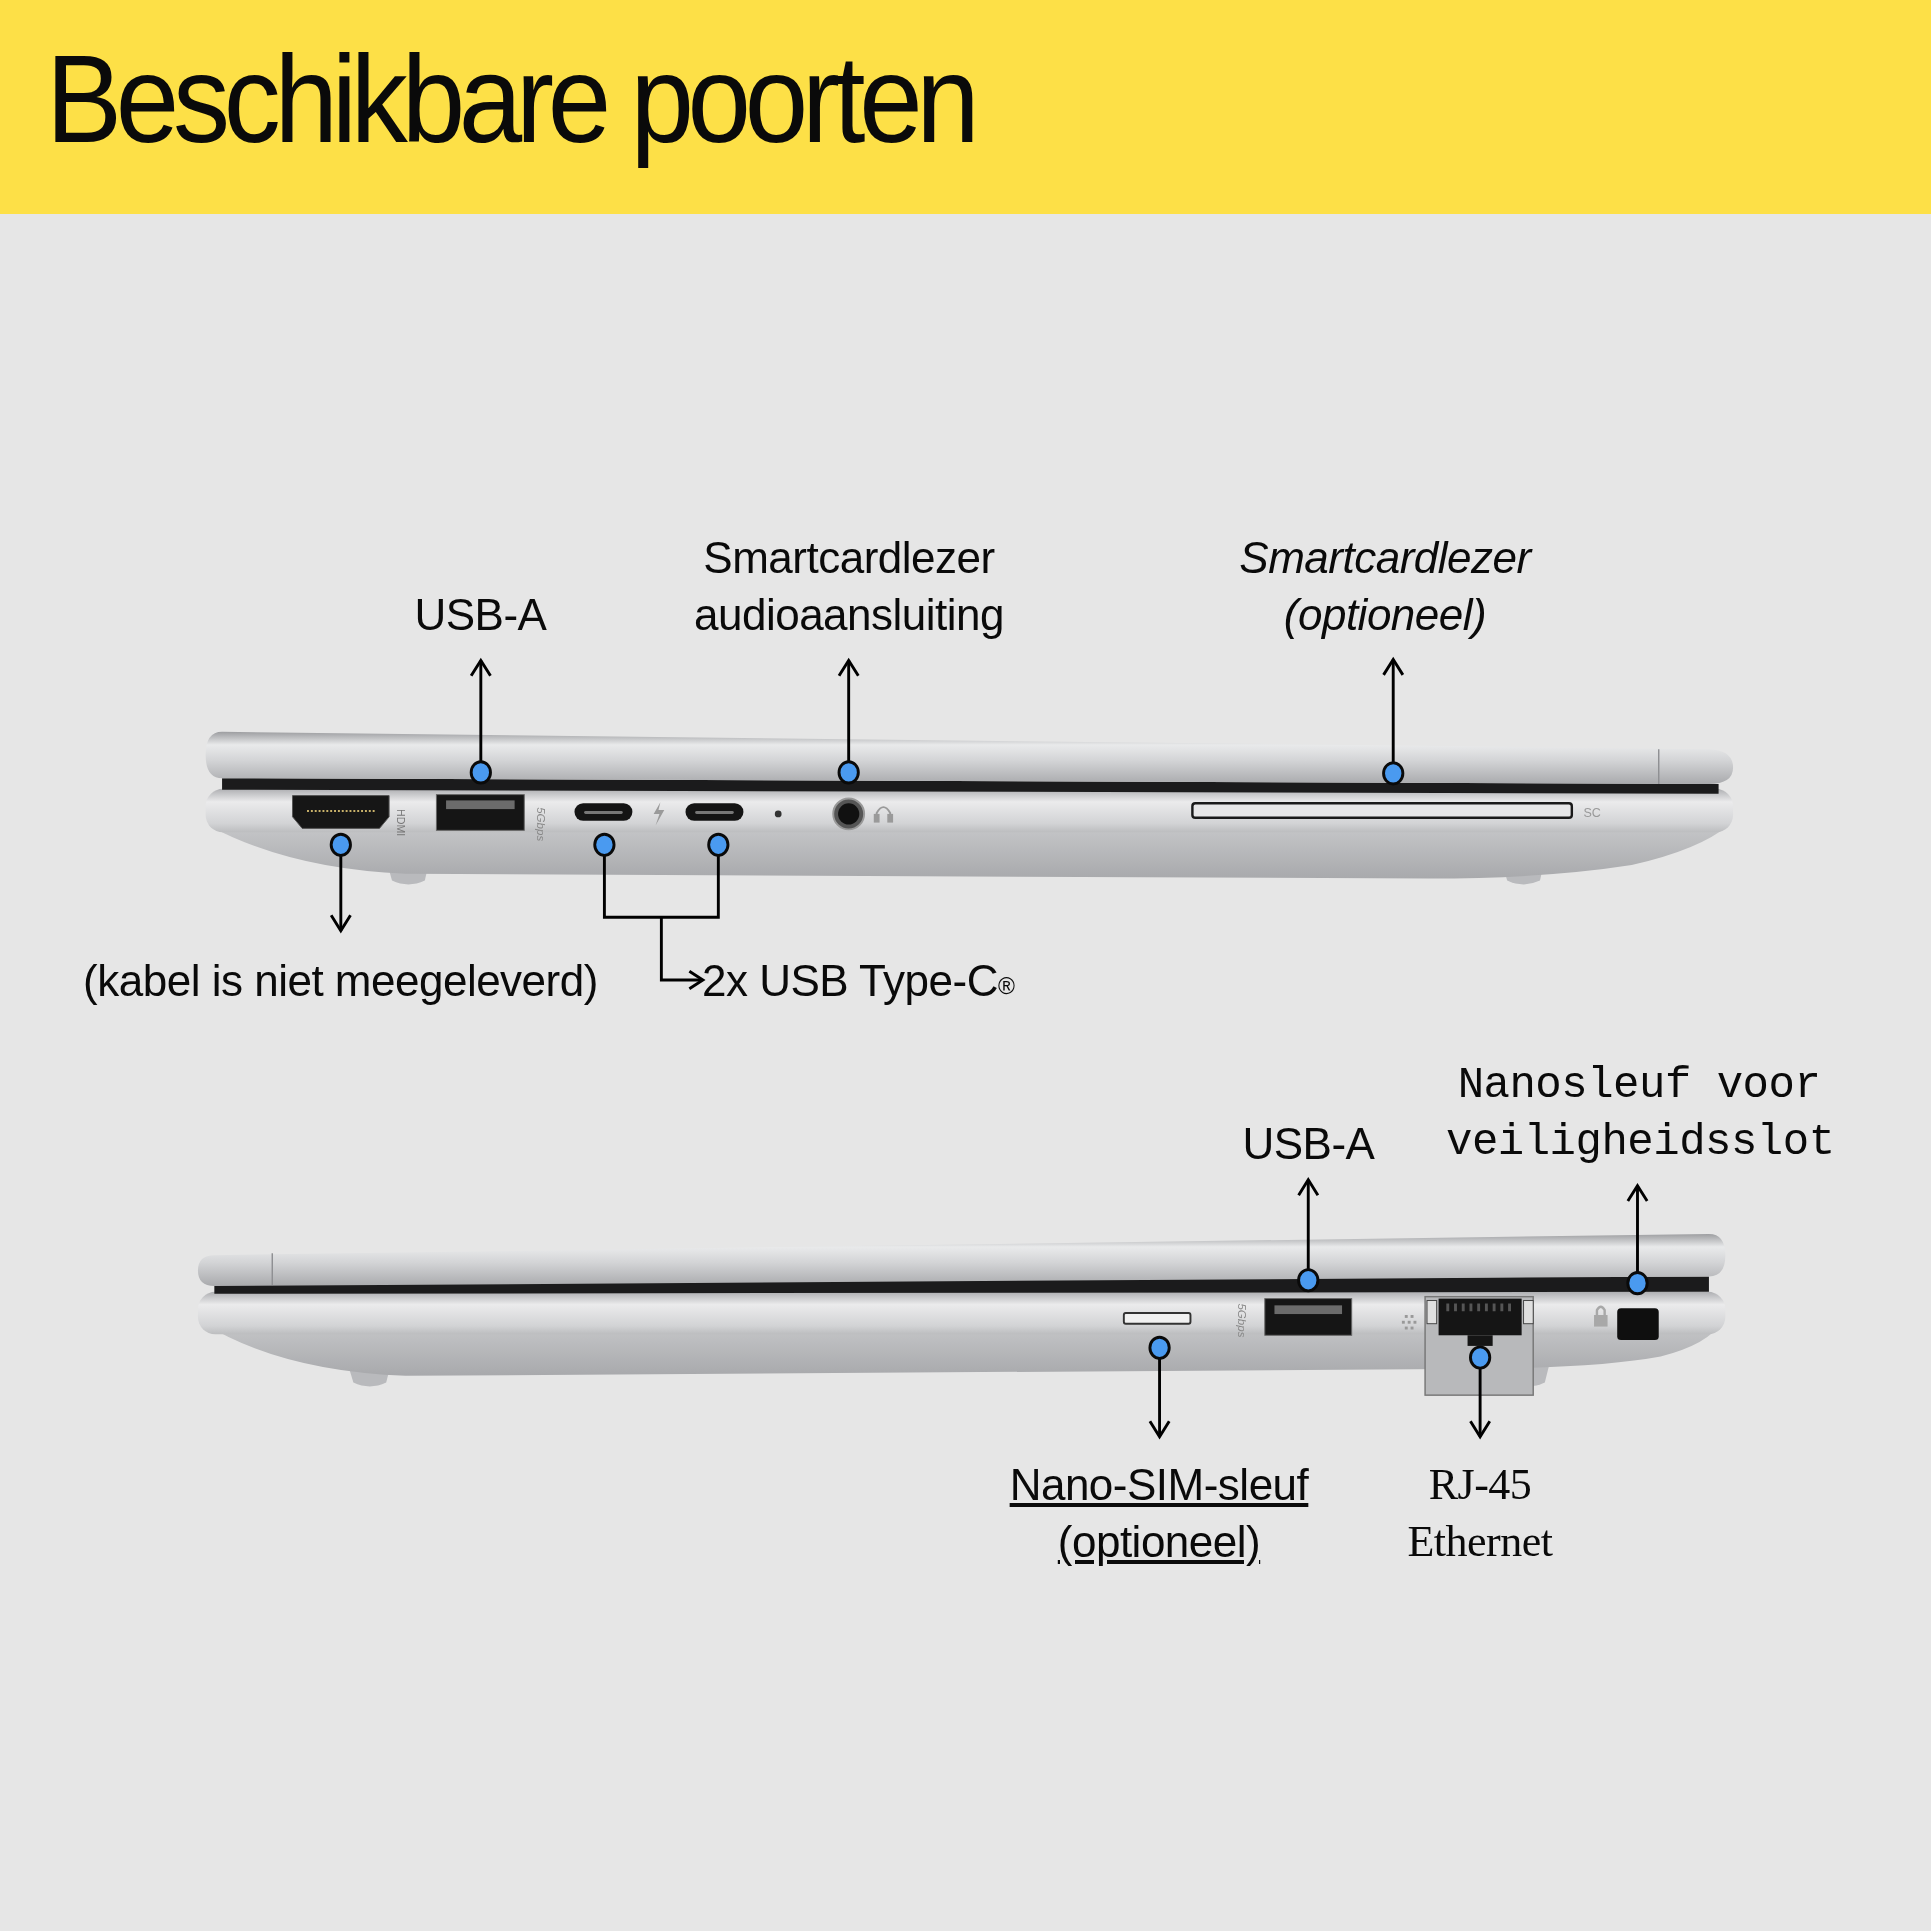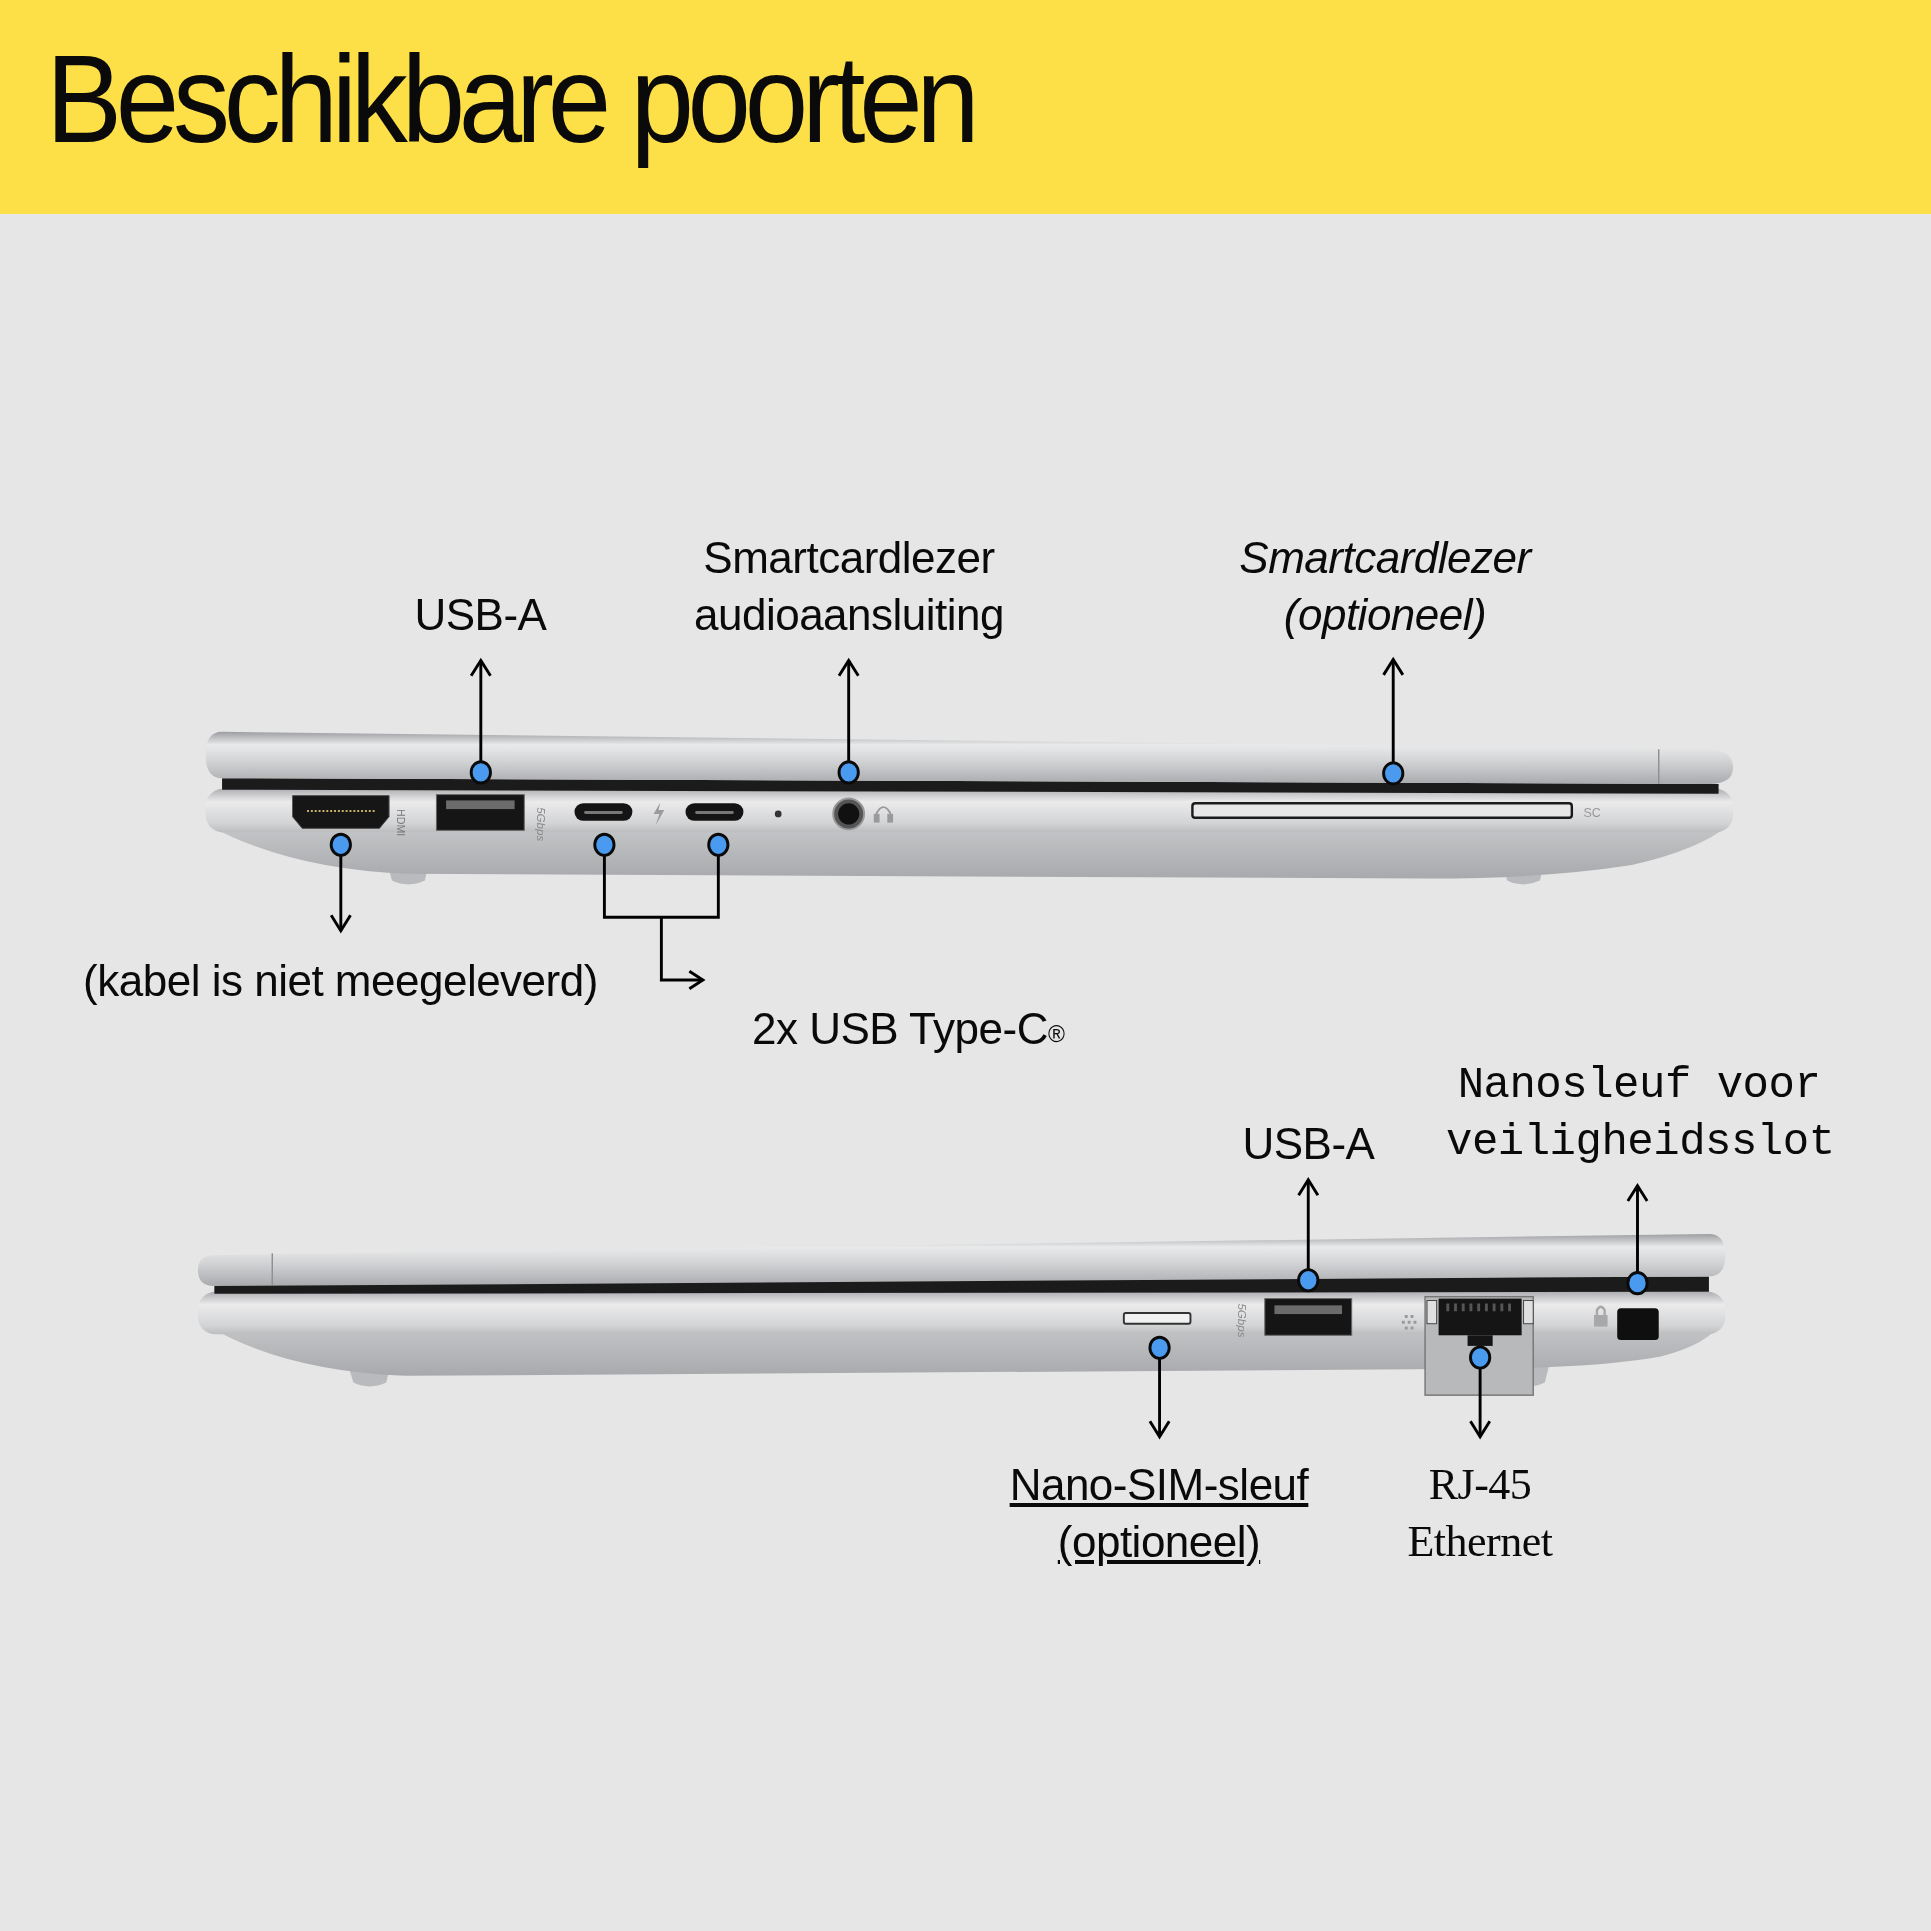--- a/index.html
+++ b/index.html
@@ -178,21 +178,21 @@
   <span>Smartcardlezer</span>
   <span>audioaansluiting</span>
 </div>
 <div class="label" style="left:1192px; top:529px; width:386px;font-style:italic;">
   <span>Smartcardlezer</span>
   <span>(optioneel)</span>
 </div>
 <div class="label" style="left:51px; top:952px; width:579px;">
   <span>(kabel is niet meegeleverd)</span>
 </div>
-<div class="label" style="left:752px; top:952px; text-align:left;margin-top:48px;">
+<div class="label" style="left:702px; top:952px; text-align:left;">
   <span style="display:inline">2x USB Type-C</span><span class="sup" style="display:inline">®</span>
 </div>
 
 <div class="label" style="left:1212px; top:1115px; width:193px;">
   <span>USB-A</span>
 </div>
 <div class="label" style="left:1446px; top:1057px; width:386px;font-family:Liberation Mono, monospace;">
   <span>Nanosleuf voor</span>
   <span>veiligheidsslot</span>
 </div>

